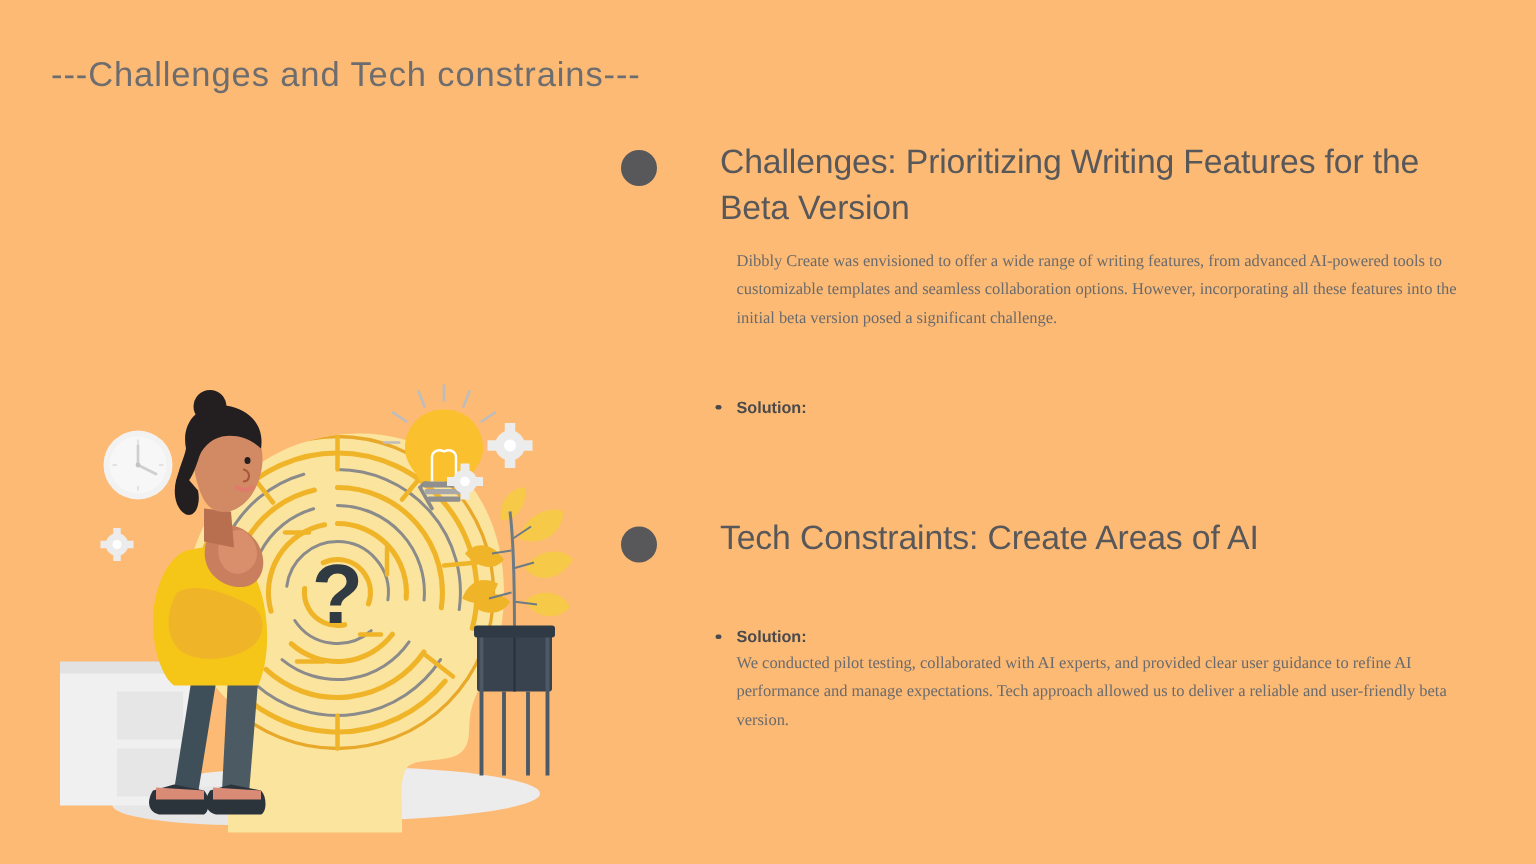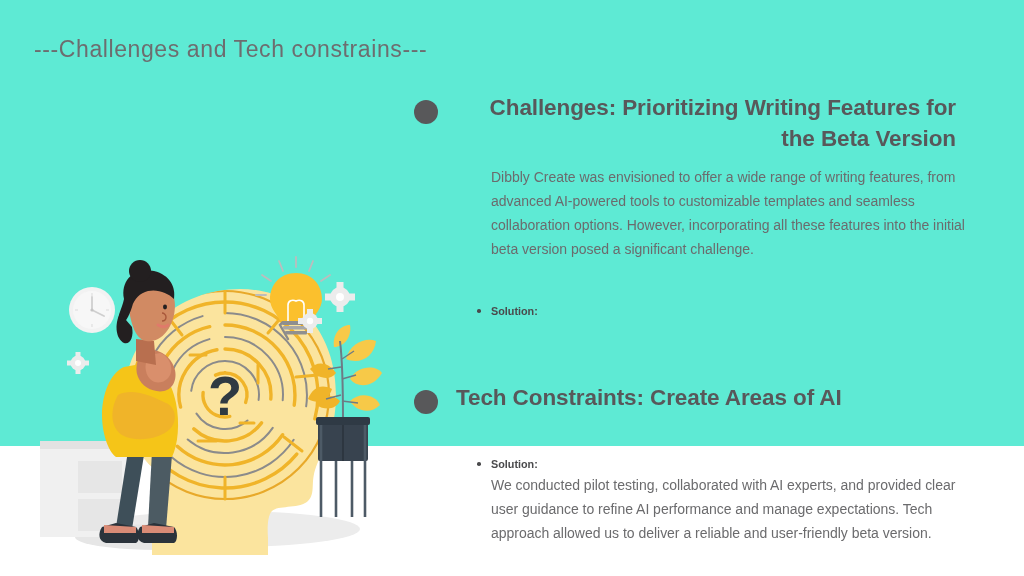--- a/index.html
+++ b/index.html
@@ -11,22 +11,22 @@
     height: 576px;
     background: #ffffff;
     font-family: "Liberation Sans", sans-serif;
     overflow: hidden;
     position: relative;
   }
 
   .slide {
     position: relative;
     width: 1024px;
-    height: 446px;
-    background: #5eead4;
+    height: 576px;
+    background: #fdba74;
   }
 
   
   .slide-title {
     position: absolute;
     left: 34px;
     top: 36px;
     font-size: 23px;
     font-weight: 400;
     letter-spacing: 0.6px;
@@ -61,28 +61,27 @@
   }
   .head-dot {
     flex: 0 0 auto;
     width: 24px;
     height: 24px;
     border-radius: 50%;
     background: #58585a;
     margin-top: 8px;
   }
   .head-text {
-    margin-left: 18px;
+    margin-left: 42px;
     font-size: 22.5px;
-    font-weight: 700;
+    font-weight: 400;
     line-height: 1.38;
     color: #58585a;
     letter-spacing: -0.1px;
     max-width: 500px;
-    text-align: right;
   }
 
   .bullets {
     margin: 11px 0 0 63px;
     padding: 0;
     list-style: none;
     width: 500px;
   }
   .bullet-item { margin-bottom: 5px; }
   .bullet-item:last-child { margin-bottom: 0; margin-top: 42px; }
@@ -99,26 +98,27 @@
     content: "";
     position: absolute;
     left: 0;
     top: 6px;
     width: 3.6px;
     height: 3.6px;
     border-radius: 50%;
     background: #4a4a4c;
   }
   .bullet-body {
-    font-size: 14px;
+    font-size: 11px;
     font-weight: 400;
     color: #6b6b6d;
     line-height: 1.72;
     padding-left: 14px;
     letter-spacing: -0.02px;
+    font-family: Liberation Serif, serif;
   }
 </style>
 </head>
 <body>
 
 <div class="slide">
 
   <div class="slide-title">---Challenges and Tech constrains---</div>
 
   <div class="illustration">

